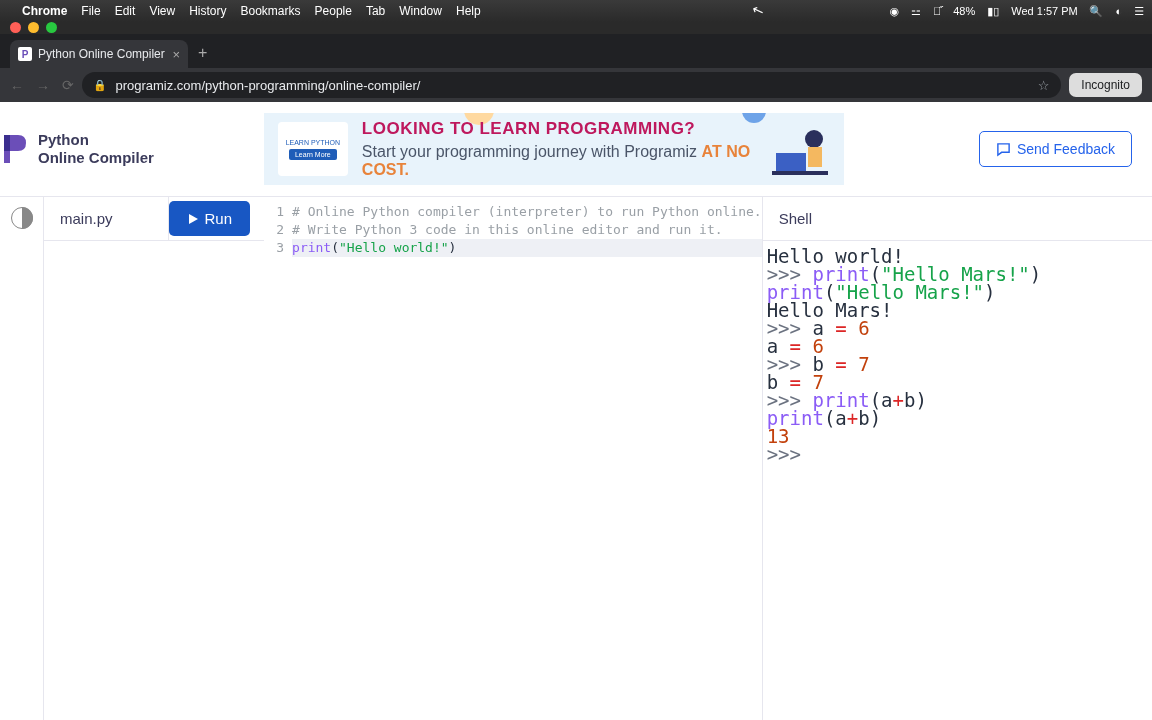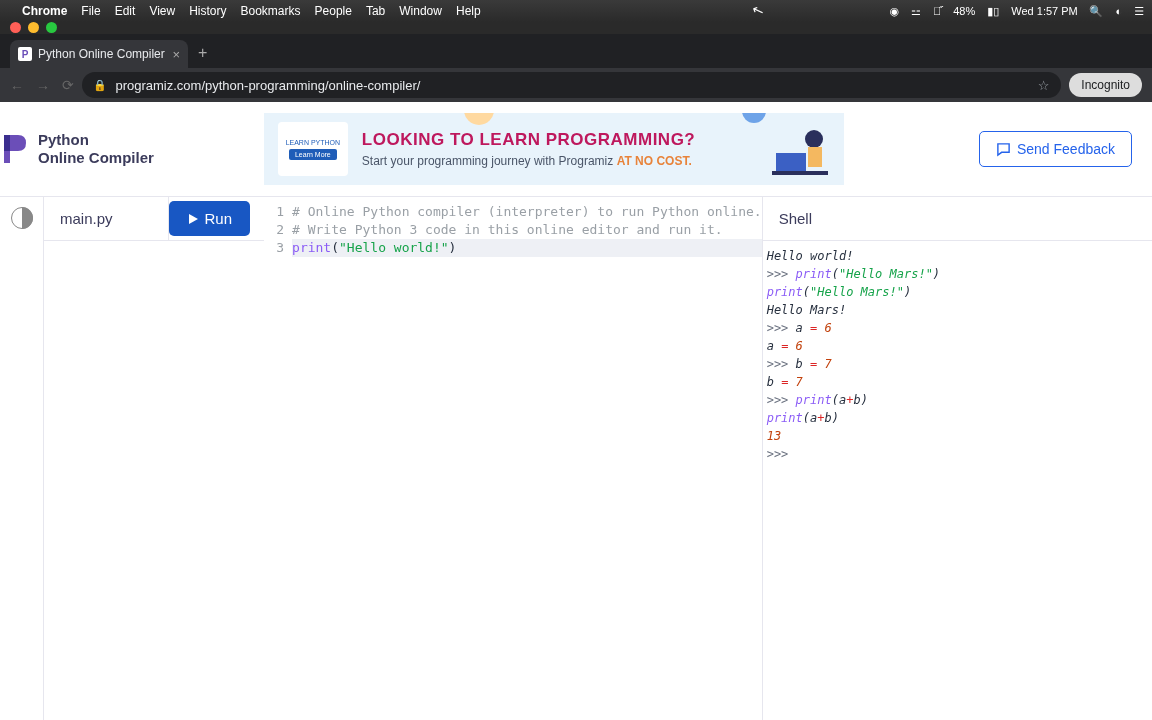--- a/index.html
+++ b/index.html
@@ -90,21 +90,21 @@
   gap: 8px;
 }
 .omnibox .lock { font-size: 11px; color: #9aa0a6; }
 .omnibox .url { flex:1; }
 .omnibox .star { color: #9aa0a6; font-size: 13px; }
 .incognito {
   background: #ddd;
   color: #202124;
   font-size: 12px;
   padding: 5px 12px;
-  border-radius: 12px;
+  border-radius: 7px;
 }
 
 
 .page {
   background: #fff;
   height: calc(720px - 22px - 12px - 34px - 34px);
   display: flex;
   flex-direction: column;
 }
 
@@ -137,21 +137,21 @@
 .banner .deco1 { position:absolute; left:200px; top:-10px; width:30px; height:22px; background:#ffd9a0; border-radius: 0 0 18px 18px;}
 .banner .deco2 { position:absolute; right:78px; top:-14px; width:24px; height:24px; background:#6ea3e8; border-radius:50%;}
 .banner-left {
   width: 70px; height: 54px; background:#fff; border-radius:4px;
   display:flex; flex-direction:column; align-items:center; justify-content:center; gap:3px;
   font-size: 7px; color:#1f5db8; z-index:1;
 }
 .banner-left .learn-btn { background:#1f5db8; color:#fff; padding:2px 6px; border-radius:2px; font-size:7px; }
 .banner-text { flex:1; z-index:1; }
 .banner-title { font-weight: 800; color: #be185d; font-size: 17px; letter-spacing: 0.5px; }
-.banner-sub { font-size: 12px; color: #4a5568; margin-top: 4px; }
+.banner-sub { font-size: 16px; color: #4a5568; margin-top: 4px; }
 .banner-sub .accent { color: #e8833a; font-weight: 700; }
 .banner-illust { width: 60px; height: 60px; position: relative; z-index:1; }
 
 .feedback-btn {
   margin-left: auto;
   border: 1.5px solid #2563eb;
   color: #2563eb;
   background: #fff;
   padding: 9px 16px;
   border-radius: 5px;
@@ -234,24 +234,23 @@
 .tok-str { color: #16a34a; }
 .tok-punc { color: #27303f; }
 .tok-prompt { color: #6b7280; }
 .tok-num { color: #c2410c; }
 .tok-op { color: #dc2626; }
 .tok-var { color: #27303f; }
 
 .shell-area {
   flex:1;
   font-family: Menlo, Consolas, monospace;
-  font-size: 12px;
+  font-size: 19px;
   line-height: 18px;
   padding: 6px 4px 0 4px;
-  font-style: italic;
 }
 .shell-area .line { height: 18px; white-space: pre; }
 
 .cursor-arrow {
   position: absolute;
   left: 752px;
   top: 2px;
   font-size: 14px;
   color: #fff;
   pointer-events: none;

